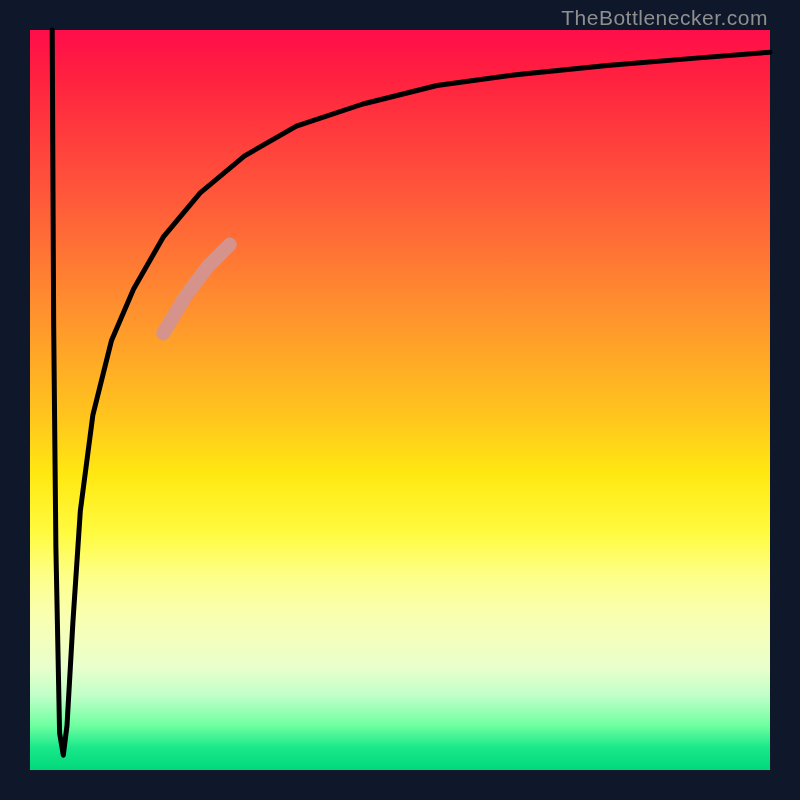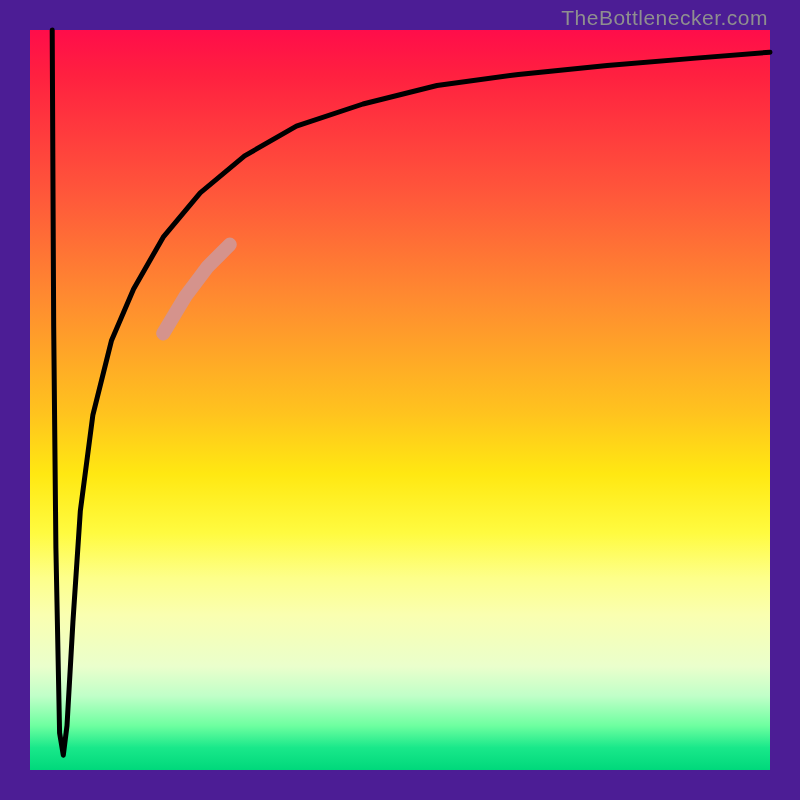--- a/index.html
+++ b/index.html
@@ -8,21 +8,21 @@
     width: 800px;
     height: 800px;
     overflow: hidden;
     background: #000;
     font-family: Arial, Helvetica, sans-serif;
   }
   .chart-outer {
     position: relative;
     width: 800px;
     height: 800px;
-    background: #4c1d95;
+    background: #0f172a;
   }
   .plot-area {
     position: absolute;
     left: 30px;
     top: 30px;
     width: 740px;
     height: 740px;
     
     background: linear-gradient(to bottom,
       #ff0d4a 0%,

